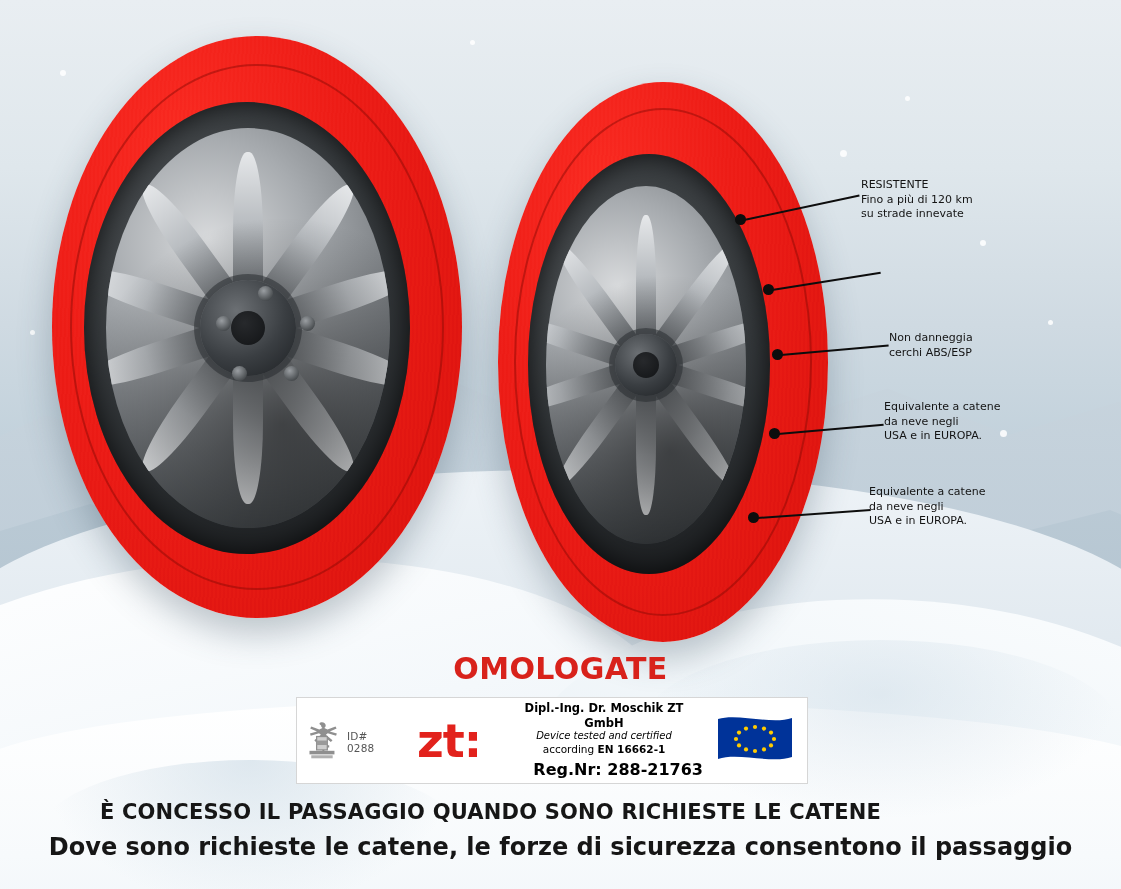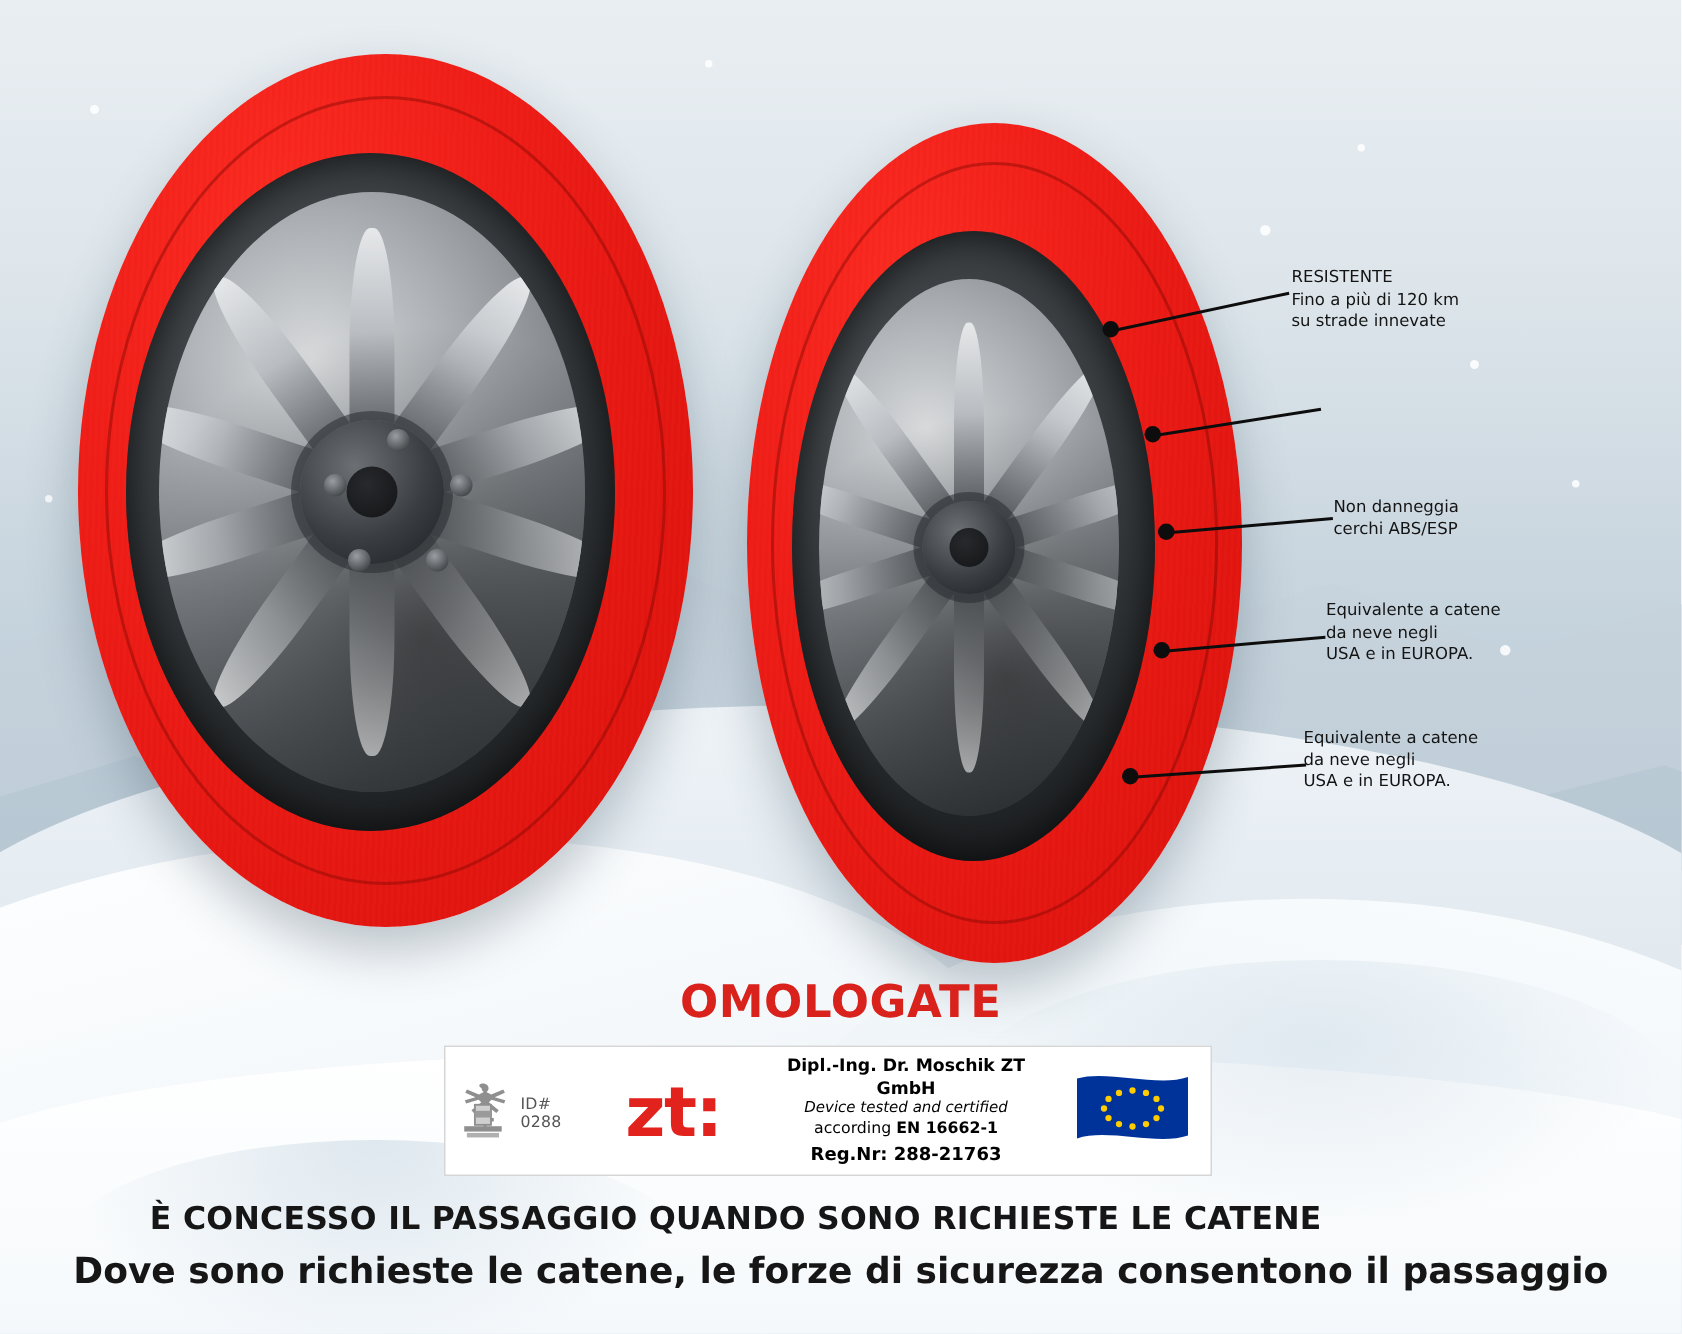--- a/index.html
+++ b/index.html
@@ -134,21 +134,21 @@
   .crest-svg{display:block;}
   .cert-id{font-size:10.5px;color:#555;margin-top:2px;letter-spacing:.2px;}
   .cert-zt{
     width:112px;display:flex;align-items:center;justify-content:center;
     color:#e2221c;font-size:46px;font-weight:700;letter-spacing:-1px;line-height:1;
   }
   .cert-mid{flex:1;text-align:center;color:#000000;line-height:1.28;}
   .cert-mid .l1{font-size:11.5px;font-weight:700;}
   .cert-mid .l2{font-size:10px;font-style:italic;}
   .cert-mid .l3{font-size:10.5px;}
-  .cert-mid .l4{font-size:12px;font-weight:700;margin-top:3px;}
+  .cert-mid .l4{font-size:16px;font-weight:700;margin-top:3px;text-align:right;}
   .cert-flag{width:104px;display:flex;align-items:center;justify-content:center;}
 
   .bottom-1{
     position:absolute;left:0;top:800px;width:981px;text-align:center;
     font-size:21px;font-weight:700;color:#161616;letter-spacing:.2px;
   }
   .bottom-2{
     position:absolute;left:0;top:833px;width:1121px;text-align:center;
     font-size:24px;font-weight:700;color:#161616;
   }

